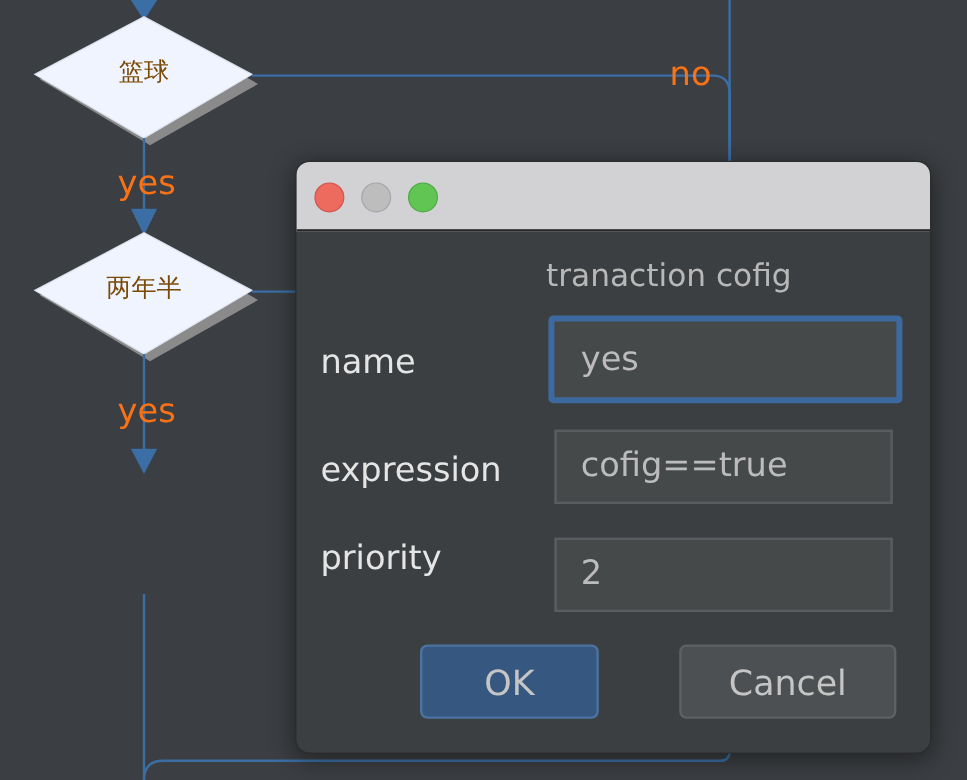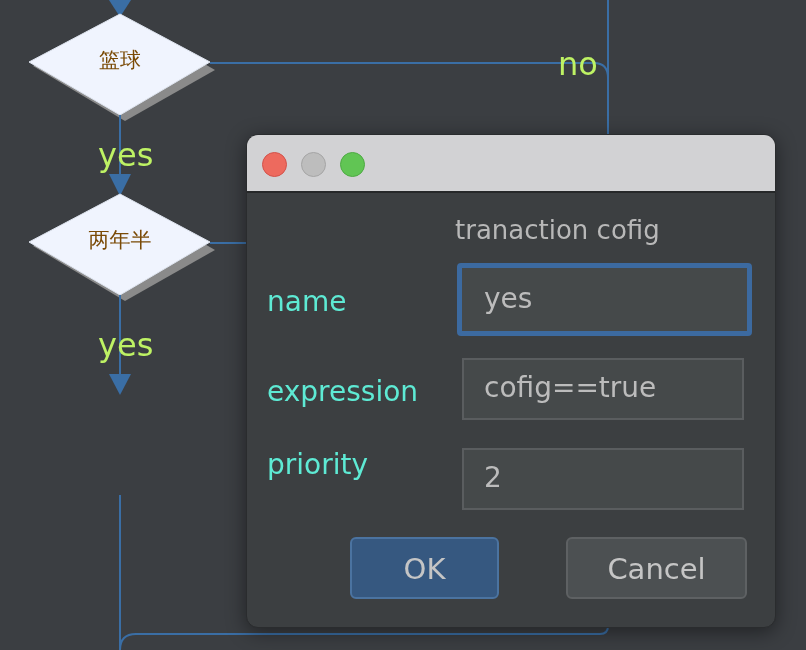--- a/index.html
+++ b/index.html
@@ -1,31 +1,31 @@
 <!DOCTYPE html>
 <html><head>
 <meta charset="utf-8">
 <style>
   html, body { margin:0; padding:0; }
   body { width:806px; height:650px; position:relative; overflow:hidden; background:#3b3e42; font-family:"DejaVu Sans","Liberation Sans",sans-serif; }
   .canvas { position:absolute; left:0; top:0; width:806px; height:650px; }
   svg.lines { position:absolute; left:0; top:0; }
   .diamond-label { position:absolute; font-size:21px; color:#7a4a06; text-align:center; width:120px; }
-  .edge-label { position:absolute; font-size:32px; color:#bef264; }
+  .edge-label { position:absolute; font-size:28px; color:#f97316; }
   .task { position:absolute; left:30px; top:394px; width:181px; height:101px; background:linear-gradient(135deg,#f0f4fe 70%,#e4e9f3); border:1px solid #c9cdd6; box-shadow:4px 4px 0 #8a8a8a; }
   .task-label { position:absolute; left:0; top:30px; width:100%; text-align:center; font-size:24px; color:#1a3c4d; }
   .gear { position:absolute; left:13px; top:8px; }
   .dialog { position:absolute; left:246px; top:134px; width:528px; height:492px; background:#3c3f41; border-radius:12px; box-shadow:0 4px 20px rgba(0,0,0,.45); border:1px solid #2a2c2e; overflow:hidden; }
   .titlebar { height:56px; background:#d2d2d4; border-bottom:2px solid #262829; position:relative; }
   .tl { position:absolute; top:17px; width:23px; height:23px; border-radius:50%; }
   .tl.close { left:15px; background:#ed6a5e; border:1px solid #d2524a; }
   .tl.min { left:54px; background:#bdbdbd; border:1px solid #a5a5a5; }
   .tl.max { left:93px; background:#61c554; border:1px solid #4eaa43; }
   .heading { position:absolute; left:208px; top:80px; font-size:26px; color:#b8b8b8; }
-  .lbl { position:absolute; left:20px; font-size:28px; color:#5eead4; }
+  .lbl { position:absolute; left:20px; font-size:28px; color:#e5e5e5; }
   .field { position:absolute; left:215px; width:282px; height:62px; background:#45494a; border:2px solid #5a5d5f; box-sizing:border-box; font-size:28px; color:#bcbcbc; padding-left:20px; line-height:56px; font-family:"DejaVu Sans","Liberation Sans",sans-serif; }
   .field.focus { left:210px; top:128px; width:295px; height:73px; border:5px solid #3c6aa0; border-radius:4px; line-height:62px; padding-left:22px; }
   .btn { position:absolute; top:402px; height:62px; border-radius:6px; font-size:29px; color:#c5c5c5; text-align:center; line-height:60px; box-sizing:border-box; }
   .btn.ok { left:103px; width:149px; background:#365880; border:2px solid #4b73a0; }
   .btn.cancel { left:319px; width:181px; background:#4c5052; border:2px solid #5e6163; }
 </style>
 </head>
 <body>
 
 <div class="canvas">

